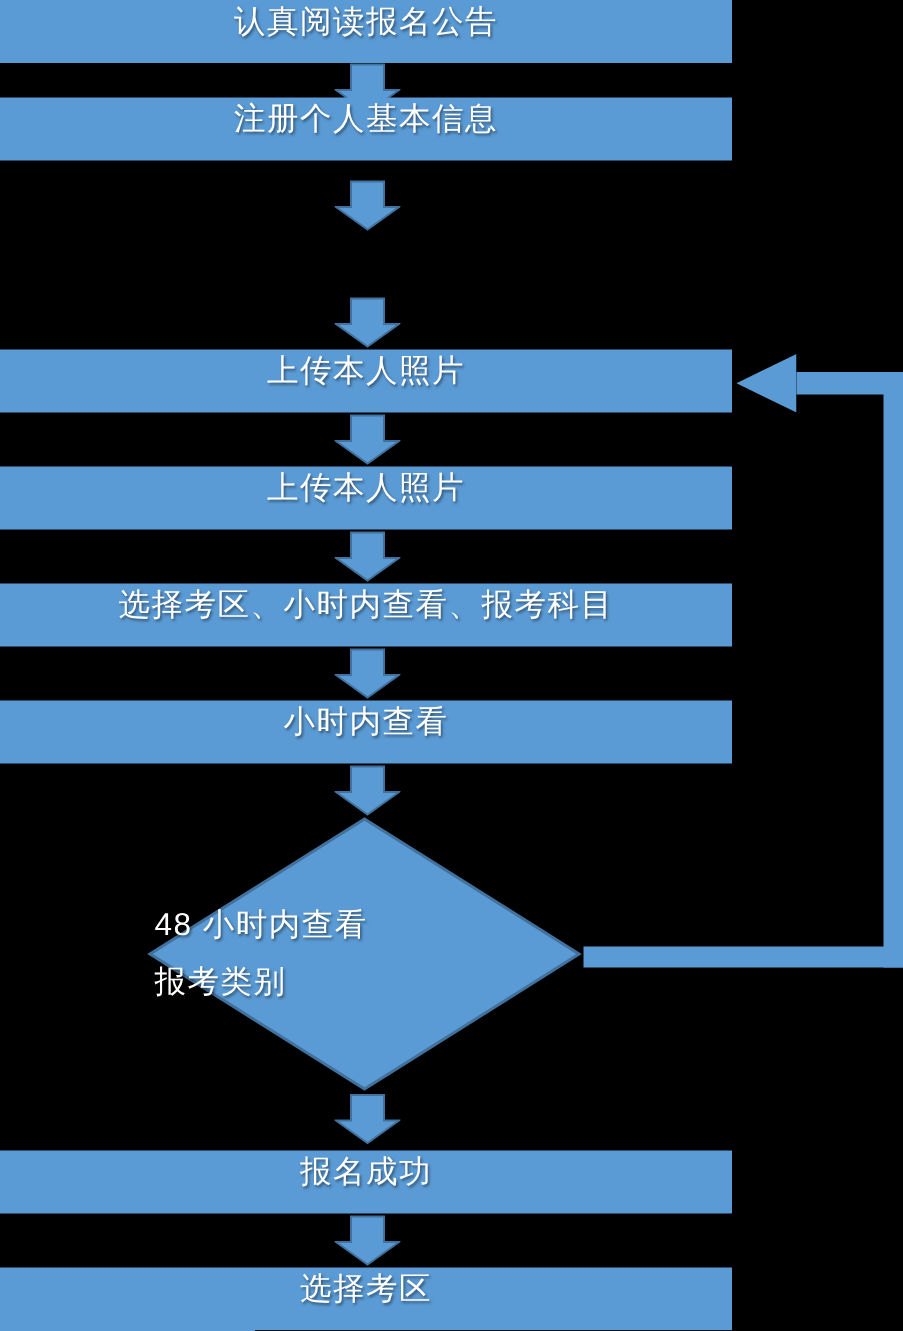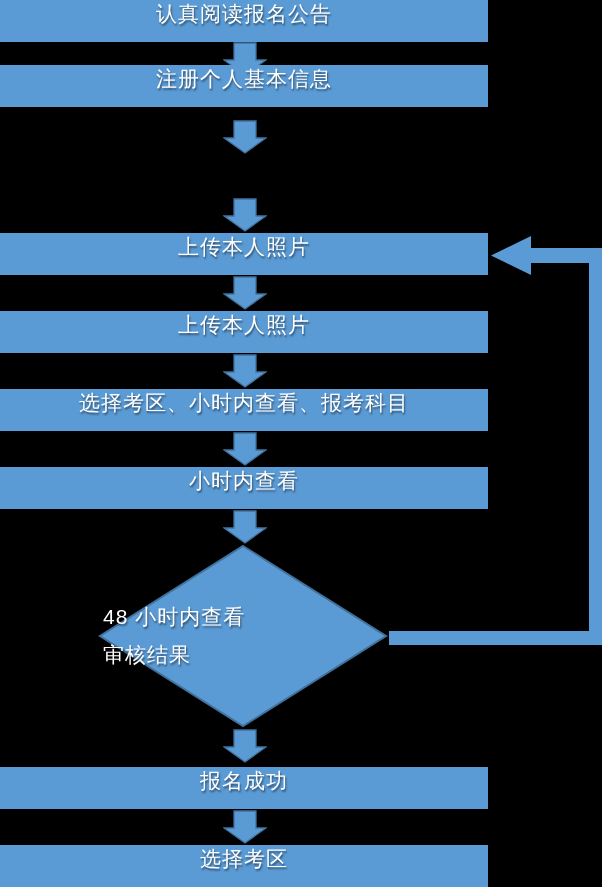--- a/index.html
+++ b/index.html
@@ -120,21 +120,21 @@
 
   <svg class="down-arrow" style="top:510px" viewBox="0 0 44 34">
     <polygon points="11,1 33,1 33,18 43,18 22,33 1,18 11,18" fill="#5B9BD5" stroke="#41719C" stroke-width="1.3"></polygon>
   </svg>
 
   <svg class="diamond-svg" viewBox="0 0 292 186">
     <polygon points="146,3 289,93 146,183 3,93" fill="#5B9BD5" stroke="#41719C" stroke-width="2"></polygon>
   </svg>
   <div class="diamond-text">
     <div>48 小时内查看</div>
-    <div>审核结果</div>
+    <div>报考类别</div>
   </div>
 
   <div class="loop-line" id="loop-horiz-bottom"></div>
   <div class="loop-line" id="loop-vertical"></div>
   <div class="loop-line" id="loop-shaft-top"></div>
   <svg id="loop-arrowhead" viewBox="0 0 40 39">
     <polygon points="0,19.5 40,0 40,39" fill="#5B9BD5"></polygon>
   </svg>
 
   <svg class="down-arrow" style="top:729px" viewBox="0 0 44 34">

